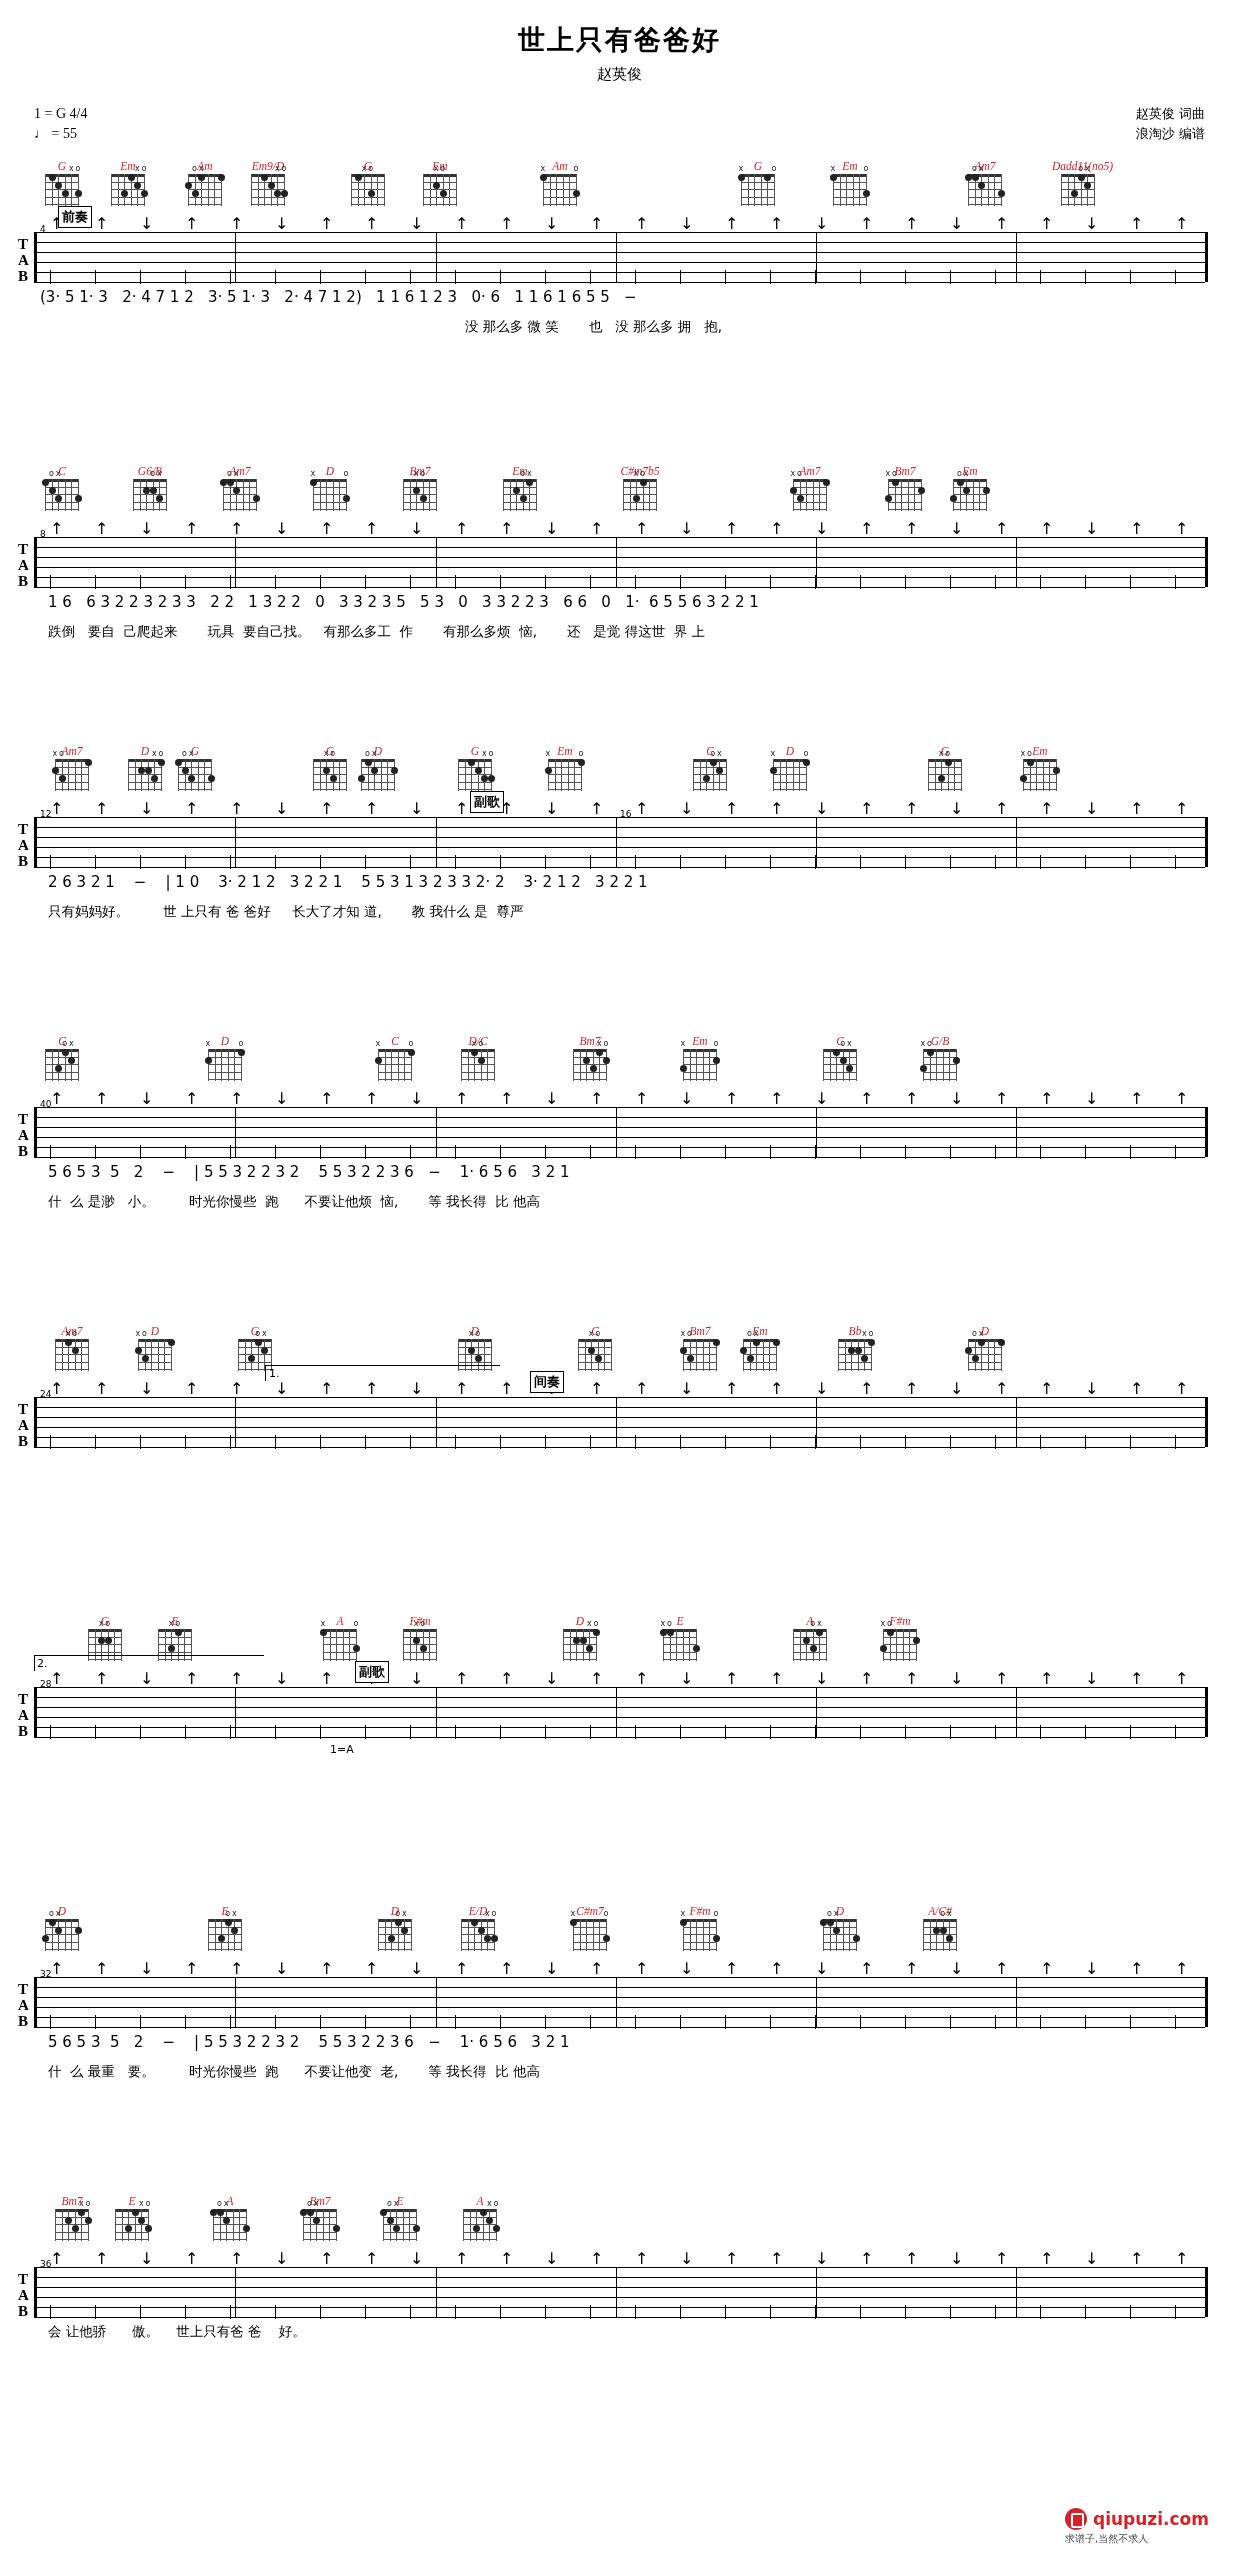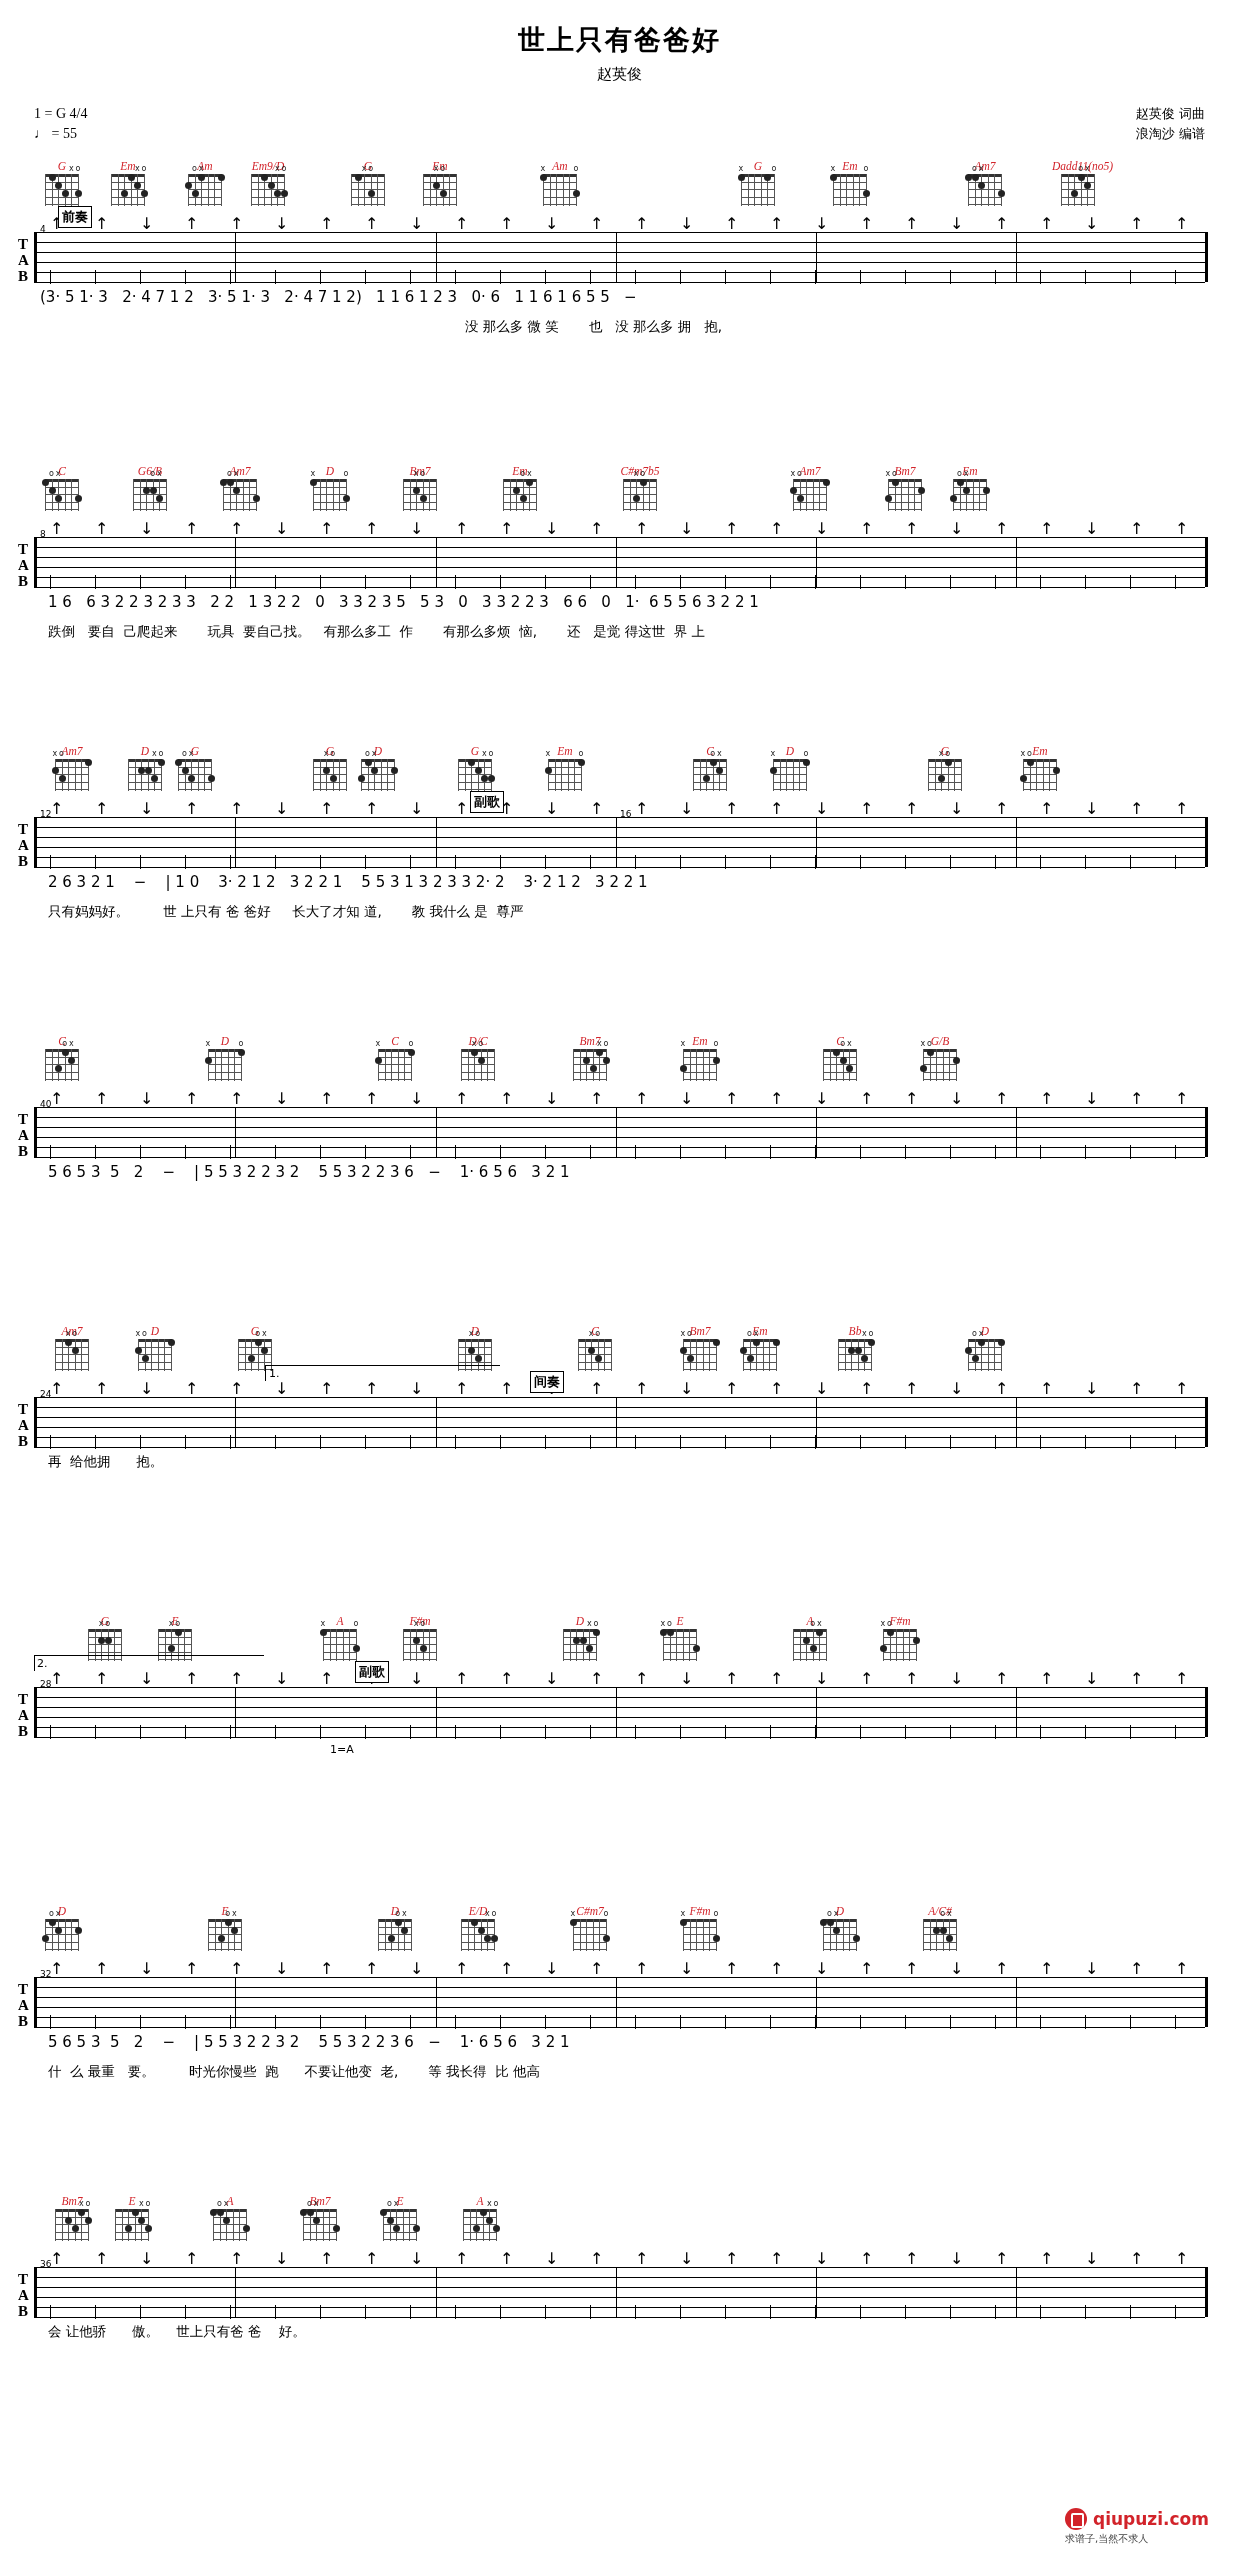--- a/index.html
+++ b/index.html
@@ -1315,20 +1315,23 @@
         <div class="stem" style="left: 950px; top: 46px; height: 14px;"></div>
         <div class="stem" style="left: 995px; top: 46px; height: 14px;"></div>
         <div class="stem" style="left: 1040px; top: 46px; height: 14px;"></div>
         <div class="stem" style="left: 1085px; top: 46px; height: 14px;"></div>
         <div class="stem" style="left: 1130px; top: 46px; height: 14px;"></div>
         <div class="stem" style="left: 1175px; top: 46px; height: 14px;"></div>
       </div>
     <div class="numline">
       <span style="left:48px;">5 6 5 3  5   2    −    | 5 5 3 2 2 3 2    5 5 3 2 2 3 6   −    1· 6 5 6   3 2 1</span>
     </div>
+    <div class="lyricline">
+      <span style="left:48px;">什  么 是渺   小。        时光你慢些  跑      不要让他烦  恼,       等 我长得  比 他高</span>
+    </div>
   </div>
 
   <div class="system" id="sys5" style="top:1325px;">
     <div class="chordrow">
         <div class="chord" style="left: 46px;">
           <div class="cname">Am7</div>
           <div class="grid">
             <div class="gv" style="left: 0px;"></div>
             <div class="gv" style="left: 6.6px;"></div>
             <div class="gv" style="left: 13.2px;"></div>
@@ -1580,23 +1583,20 @@
         <div class="stem" style="left: 815px; top: 46px; height: 14px;"></div>
         <div class="stem" style="left: 860px; top: 46px; height: 14px;"></div>
         <div class="stem" style="left: 905px; top: 46px; height: 14px;"></div>
         <div class="stem" style="left: 950px; top: 46px; height: 14px;"></div>
         <div class="stem" style="left: 995px; top: 46px; height: 14px;"></div>
         <div class="stem" style="left: 1040px; top: 46px; height: 14px;"></div>
         <div class="stem" style="left: 1085px; top: 46px; height: 14px;"></div>
         <div class="stem" style="left: 1130px; top: 46px; height: 14px;"></div>
         <div class="stem" style="left: 1175px; top: 46px; height: 14px;"></div>
       </div>
-    <div class="lyricline">
-      <span style="left:48px;">再  给他拥      抱。</span>
-    </div>
     <div class="sectlabel" style="left:530px; top:46px;">间奏</div>
     <div class="voltabox" style="left:265px; top:40px; width:235px; height:16px;"></div>
     <div class="volta" style="left:269px; top:42px;">1.</div>
   </div>
 
   <div class="system" id="sys6" style="top:1615px;">
     <div class="chordrow">
         <div class="chord" style="left: 79px;">
           <div class="cname">G</div>
           <div class="grid">

